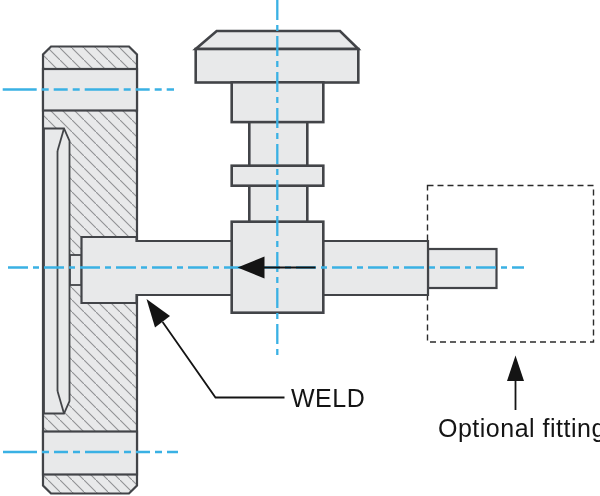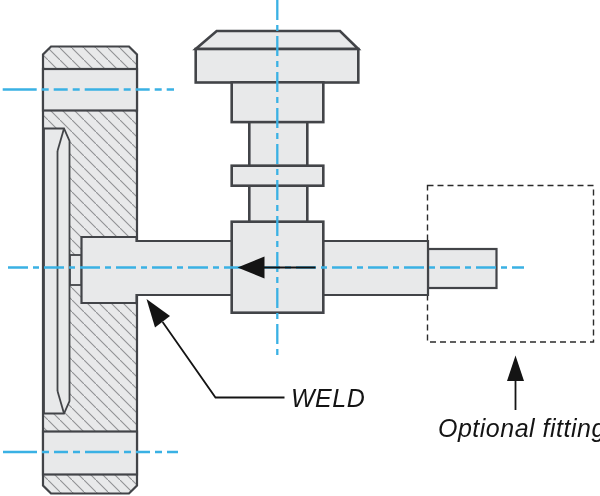--- a/index.html
+++ b/index.html
@@ -11,21 +11,20 @@
     --annotation-ink:#141414;
     --dashed-box:#2b2b2b;
   }
   html,body{margin:0;padding:0;background:var(--background);}
   .stage{
     position:relative;
     width:600px;height:496px;
     background:var(--background);
     overflow:hidden;
     font-family:"Liberation Sans", sans-serif;
-    font-style:italic;
   }
   svg{display:block;}
   .hatched{fill:url(#hatchPat);stroke:var(--outline);stroke-width:2.2;}
   .part{fill:var(--part-fill);stroke:var(--outline);stroke-width:2.2;}
   .part-heavy{fill:var(--part-fill);stroke:var(--outline);stroke-width:2.6;}
   .thinline{stroke:var(--outline);stroke-width:1.8;fill:none;}
   .cl{stroke:var(--centerline-blue);stroke-width:2.3;fill:none;stroke-dasharray:20 5 6 5;}
   .cl-solid{stroke:var(--centerline-blue);stroke-width:2.3;fill:none;stroke-dasharray:34 5 7 5 14 5 7 5;}
   .dashbox{fill:none;stroke:var(--dashed-box);stroke-width:1.4;stroke-dasharray:6 4;}
   .anno{stroke:var(--annotation-ink);stroke-width:1.8;fill:none;}

